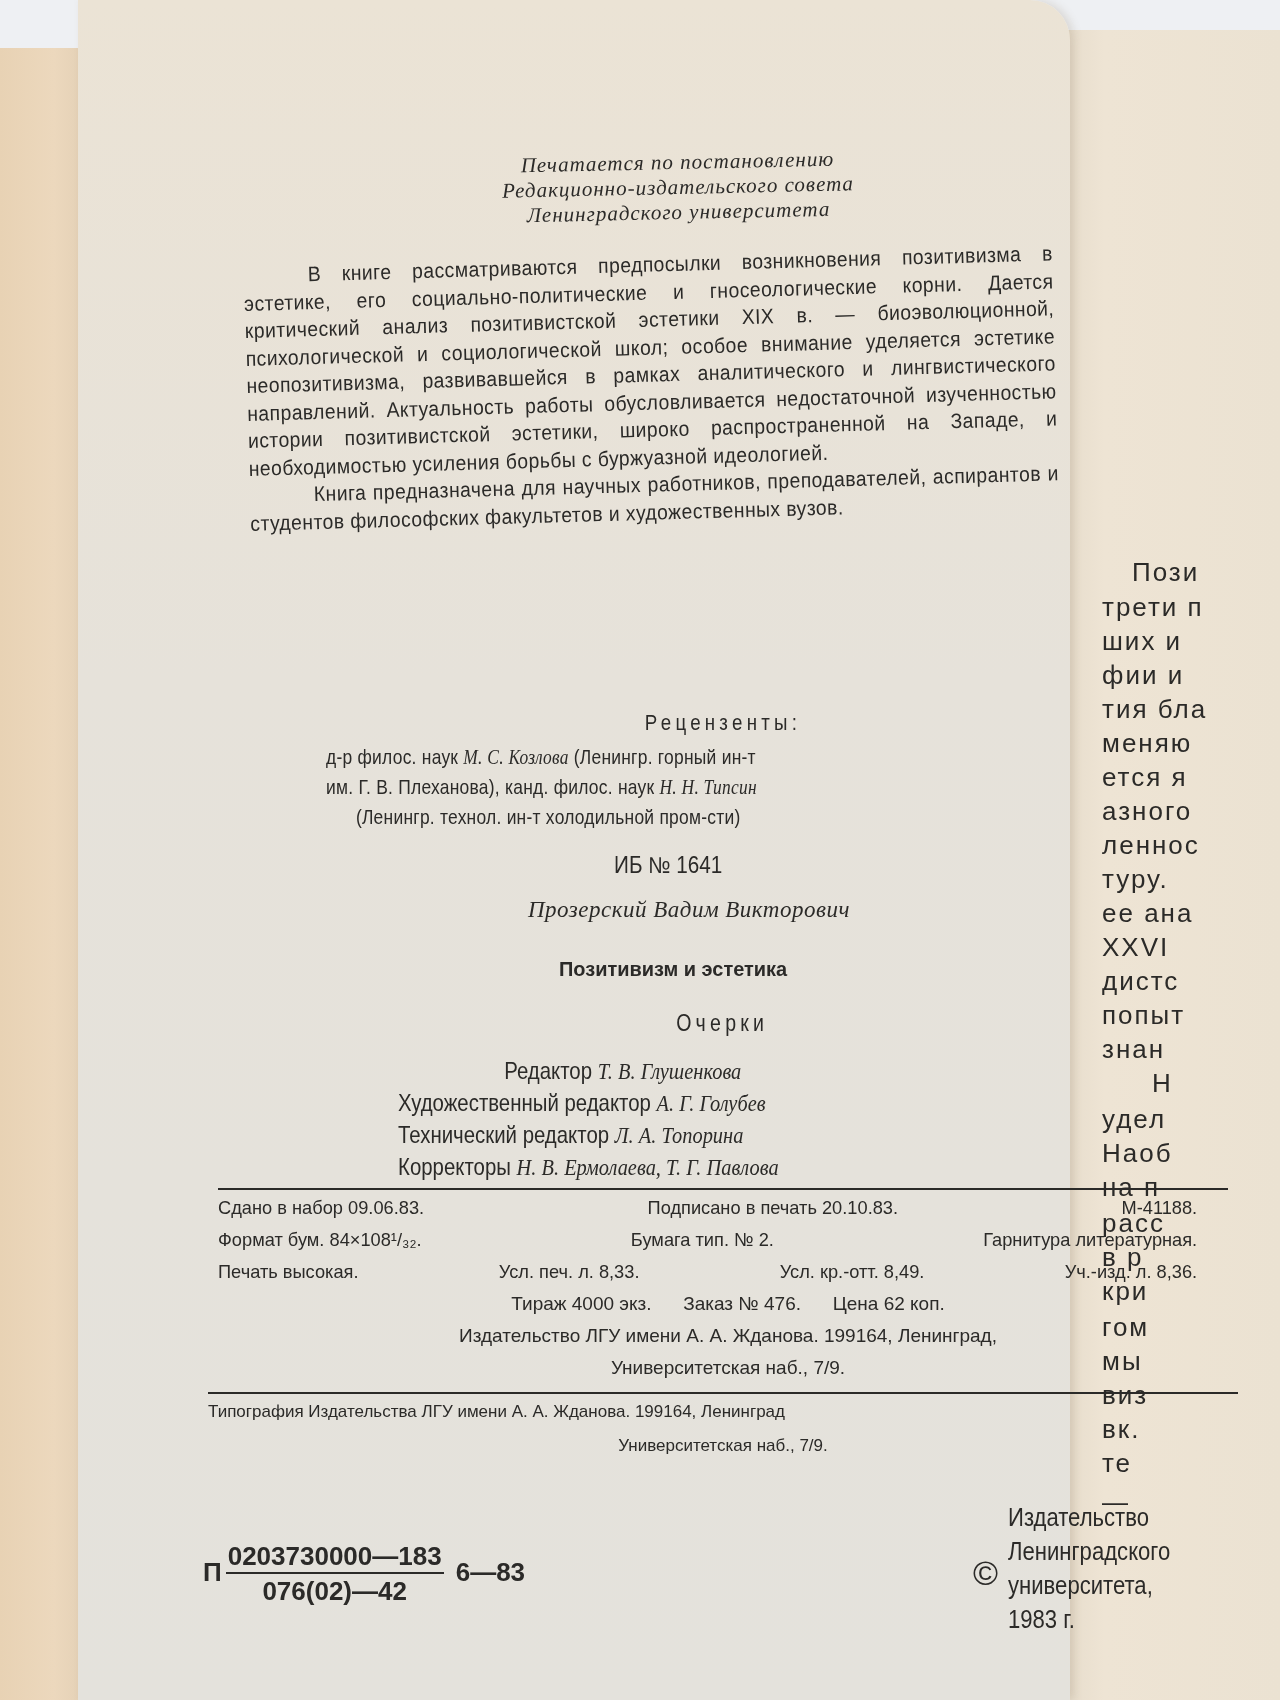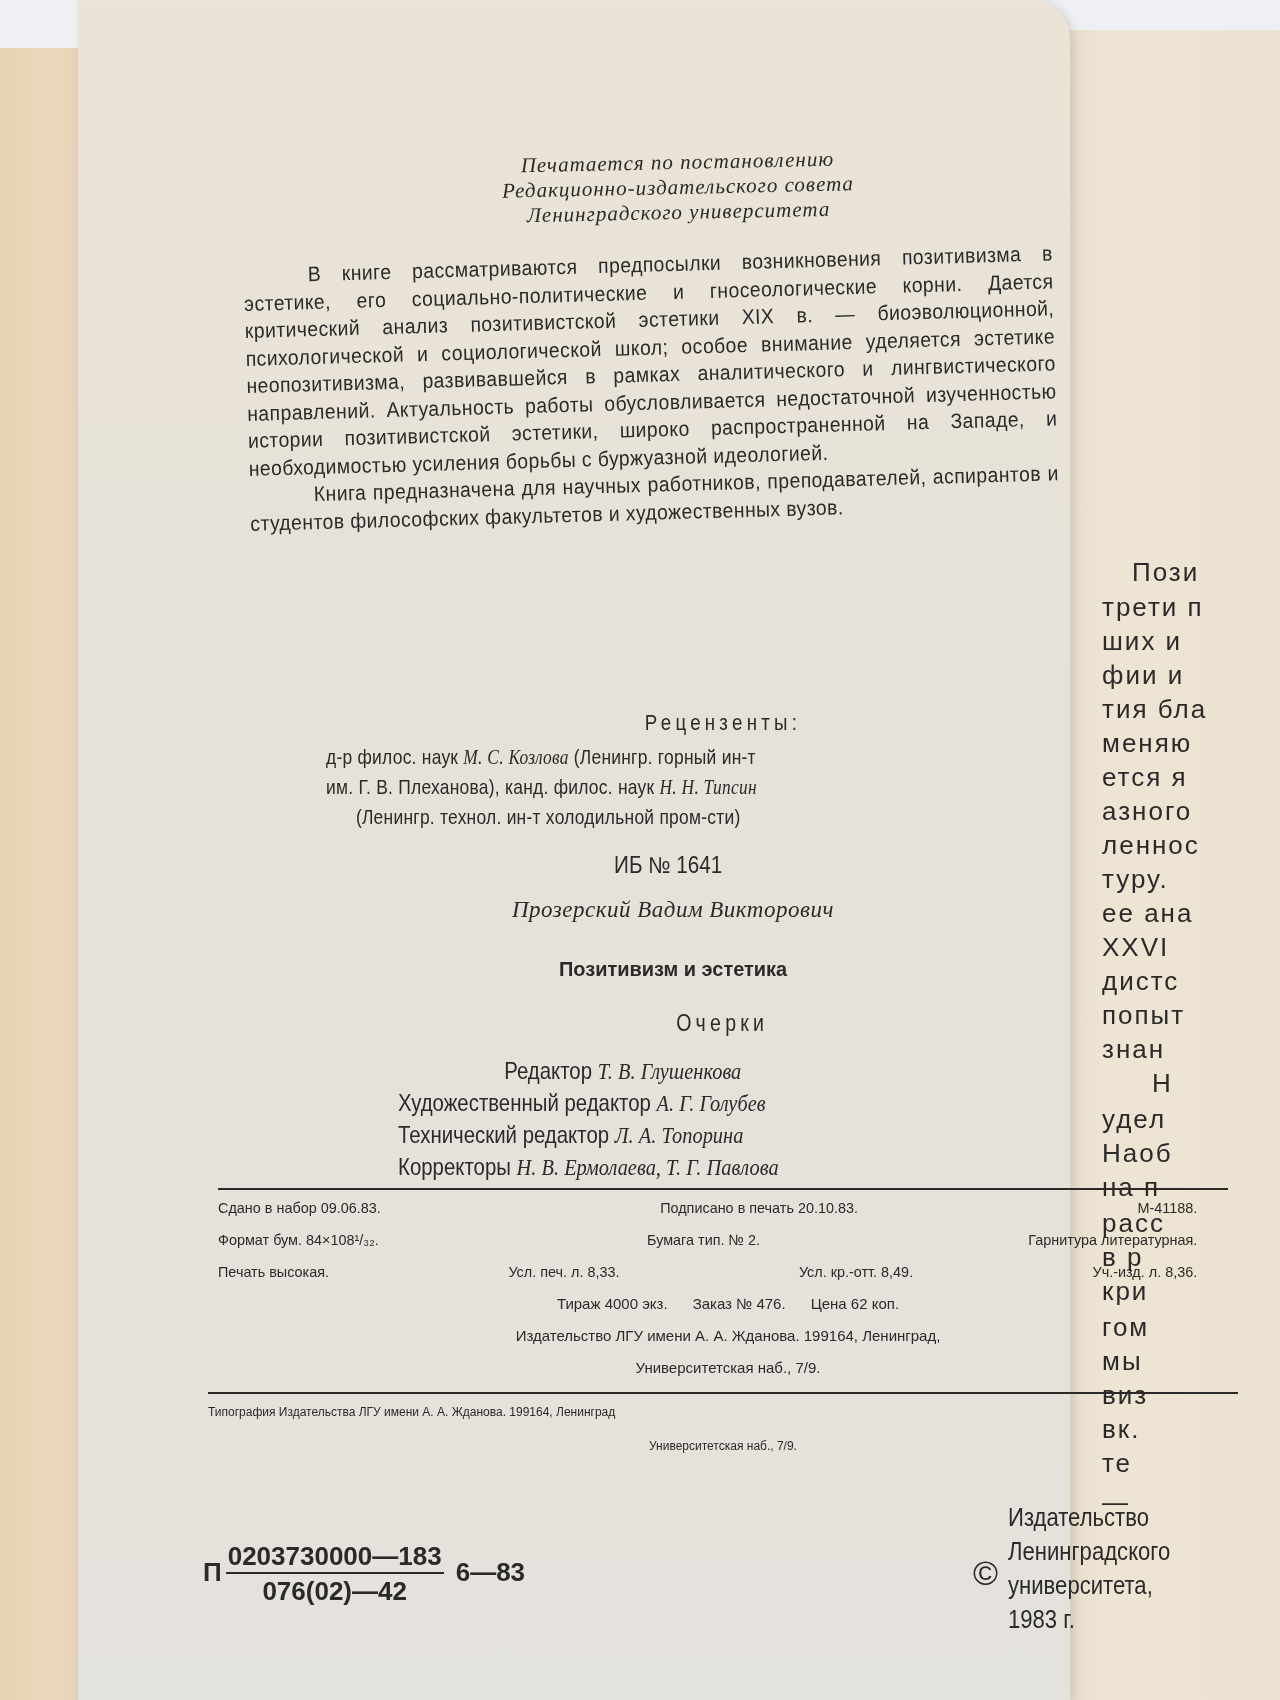--- a/index.html
+++ b/index.html
@@ -43,35 +43,35 @@
   }
   .reviewers-text {
     left:248px; top:742px; width:880px; font-size:21px; line-height:29px;
     font-family:"Liberation Sans",sans-serif;
     transform:scaleX(0.83); transform-origin:left top; letter-spacing:0.3px;
   }
   .reviewers-text .l2 { padding-left:0; }
   .reviewers-text .l3 { padding-left:36px; }
   .it { font-style:italic; font-family:"Liberation Serif",serif; }
   .ib-number { left:530px; top:852px; font-size:23px; font-family:"Liberation Sans",sans-serif; transform:scaleX(0.9); }
-  .author { left:434px; top:897px; font-size:23px; font-style:italic; letter-spacing:0.5px;text-align:right; }
+  .author { left:450px; top:897px; font-size:23px; font-style:italic; letter-spacing:0.5px;text-align:right; }
   .book-title { left:475px; top:957px; font-size:21px; font-weight:bold; font-family:"Liberation Sans",sans-serif; transform:scaleX(0.95); }
   .subtitle { left:590px; top:1010px; font-size:23px; letter-spacing:5px; font-family:"Liberation Sans",sans-serif; transform:scaleX(0.85); }
   .staff { left:320px; top:1055px; width:700px; font-size:24px; line-height:31px; font-family:"Liberation Sans",sans-serif; transform:scaleX(0.85); transform-origin:left top; }
   .staff div:nth-child(1){ padding-left:125px; }
   .staff div:nth-child(2){ padding-left:0; }
   .staff div:nth-child(3){ padding-left:0; }
   .staff div:nth-child(4){ padding-left:-4px; }
   .rule { position:absolute; height:2px; background:#2b2a28; }
   .rule-1 { left:140px; top:1188px; width:1010px; }
   .rule-2 { left:130px; top:1392px; width:1030px; }
-  .colophon { left:140px; top:1192px; width:1020px; font-size:15px; line-height:32px; font-family:"Liberation Sans",sans-serif; }
+  .colophon { left:140px; top:1192px; width:1020px; font-size:19px; line-height:32px; font-family:"Liberation Sans",sans-serif; }
   .colophon .row { display:flex; justify-content:space-between; transform:scaleX(0.96); transform-origin:left; }
   .colophon .center { text-align:center; }
-  .printer { left:130px; top:1395px; width:1030px; font-size:12px; line-height:34px; font-family:"Liberation Sans",sans-serif; }
+  .printer { left:130px; top:1395px; width:1030px; font-size:17px; line-height:34px; font-family:"Liberation Sans",sans-serif; }
   .printer .center { text-align:center; }
   .index-code { left:125px; top:1540px; font-family:"Liberation Sans",sans-serif; font-size:26px; font-weight:bold; }
   .index-code .frac { display:inline-flex; flex-direction:column; align-items:center; vertical-align:middle; margin:0 12px 0 4px; }
   .index-code .num { border-bottom:2px solid #2b2a28; padding:0 2px; line-height:32px; }
   .index-code .den { line-height:34px; }
   .copyright { left:895px; top:1500px; display:flex; align-items:center; font-family:"Liberation Sans",sans-serif; }
   .copyright .sym { font-size:34px; margin-right:10px; margin-top:10px; }
   .copyright .lines { font-size:26px; line-height:34px; transform:scaleX(0.85); transform-origin:left; }
   .right-text { left:1190px; top:555px; font-size:26px; line-height:35.5px; font-family:"Liberation Sans",sans-serif; letter-spacing:2px; white-space:pre; }
 </style>

